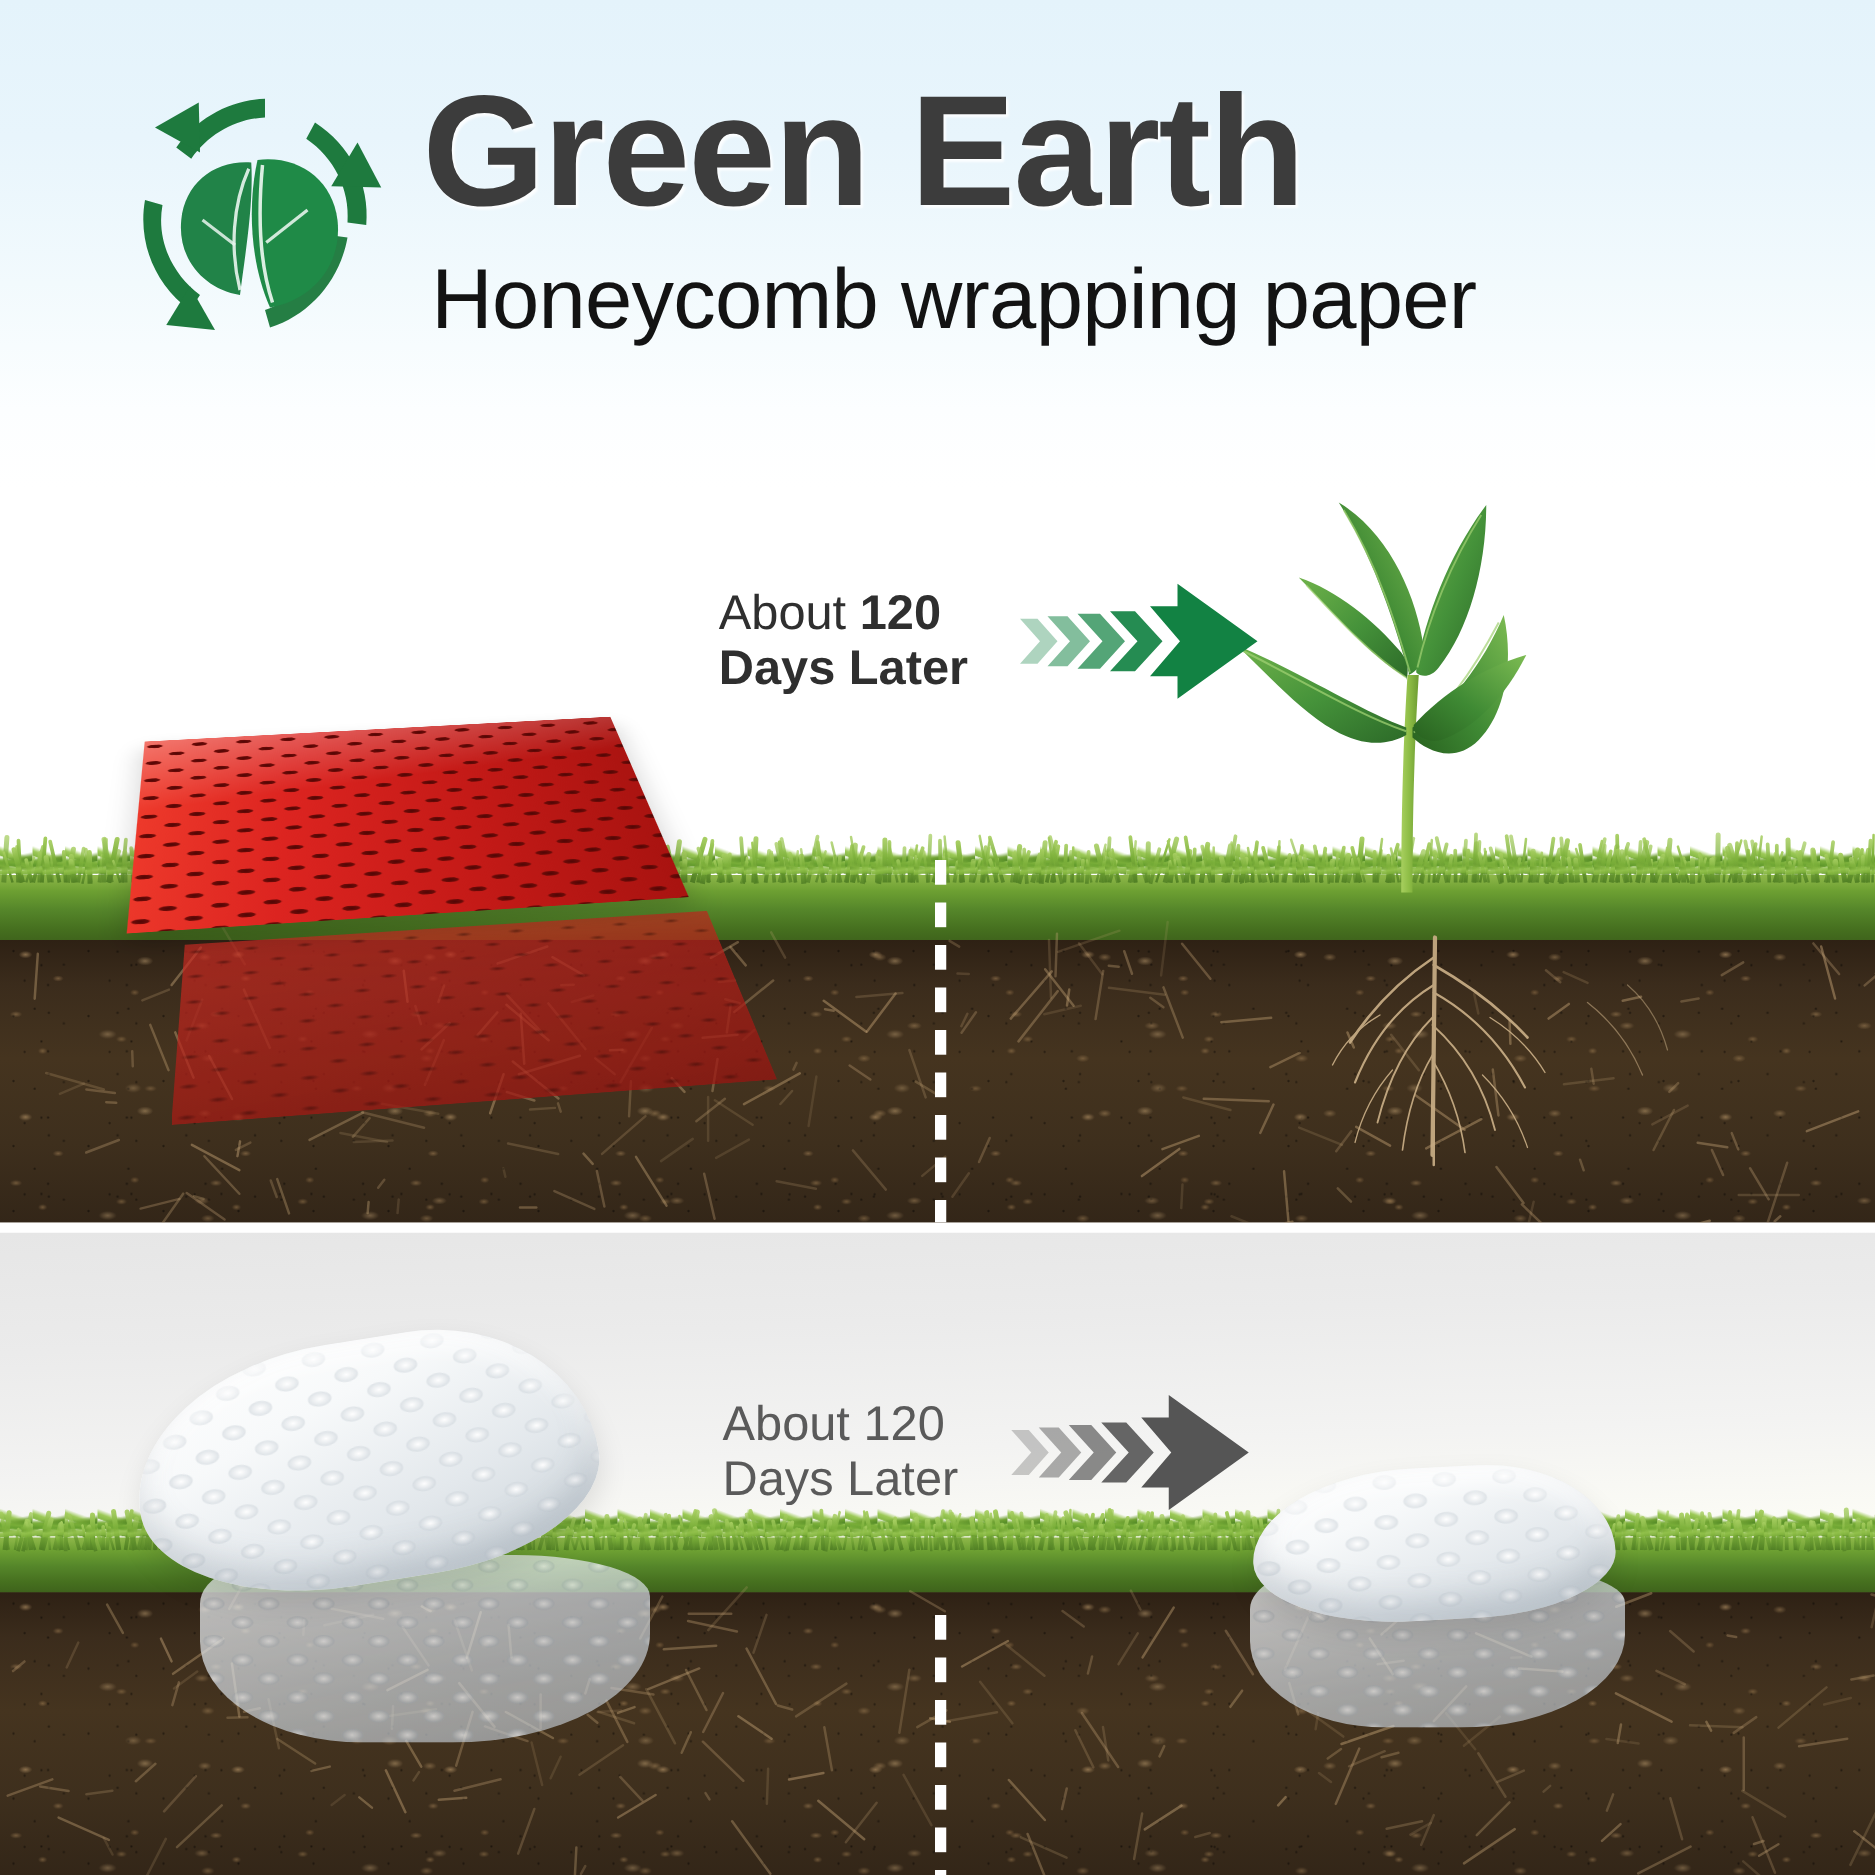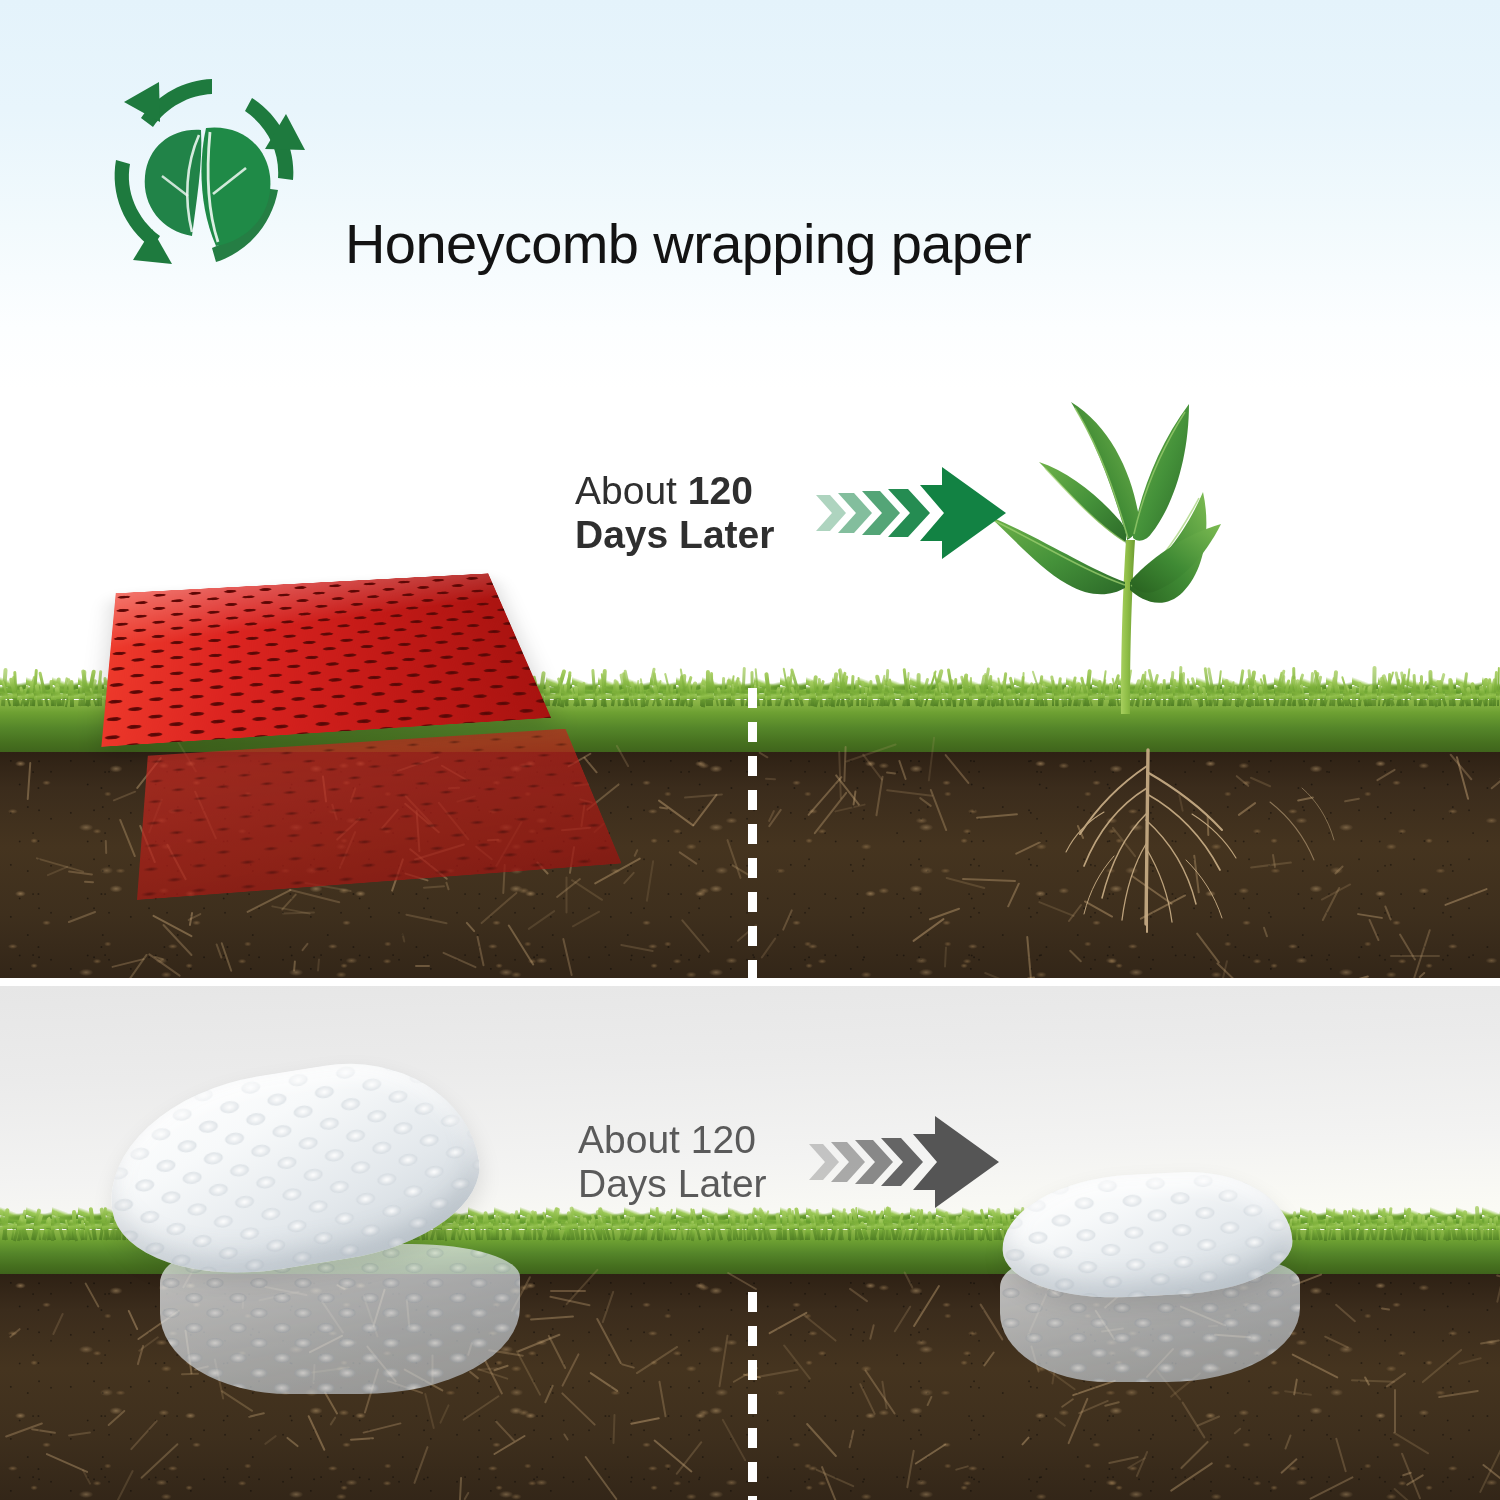--- a/index.html
+++ b/index.html
@@ -35,22 +35,22 @@
     font-size: 126px;
     font-weight: 700;
     letter-spacing: -1.5px;
     color: #3c3c3c;
     line-height: 1;
     white-space: nowrap;
     text-shadow: 2px 2px 2px rgba(255,255,255,0.85);
   }
   .brand-sub {
     position: absolute;
-    left: 345px; top: 216px;
-    font-size: 56px;
+    left: 345px; top: 205px;
+    font-size: 68px;
     font-weight: 400;
     letter-spacing: -0.6px;
     color: #131313;
     line-height: 1;
     white-space: nowrap;
   }
 
   
   .panel { position: absolute; left: 0; width: 1500px; overflow: hidden; }
   .panel-top    { top: 0;    height: 978px; z-index: 1; }
@@ -1619,16 +1619,17 @@
         </g>
 
         <g>
           <path d="M106 56 C139 52 166 72 170 104 C174 140 150 168 116 174 C100 138 98 92 106 56 Z" fill="#1f8a47"></path>
           <path d="M118 170 C106 134 107 92 110 60" stroke="#eaf6ef" stroke-width="2.8" fill="none" opacity=".92"></path>
           <path d="M113 122 L146 96" stroke="#eaf6ef" stroke-width="2.6" fill="none" opacity=".88"></path>
         </g>
       </svg>
     </div>
 
+    <div class="brand-title">Green Earth</div>
     <div class="brand-sub">Honeycomb wrapping paper</div>
   </div>
 
 </div>
 
 </body></html>

